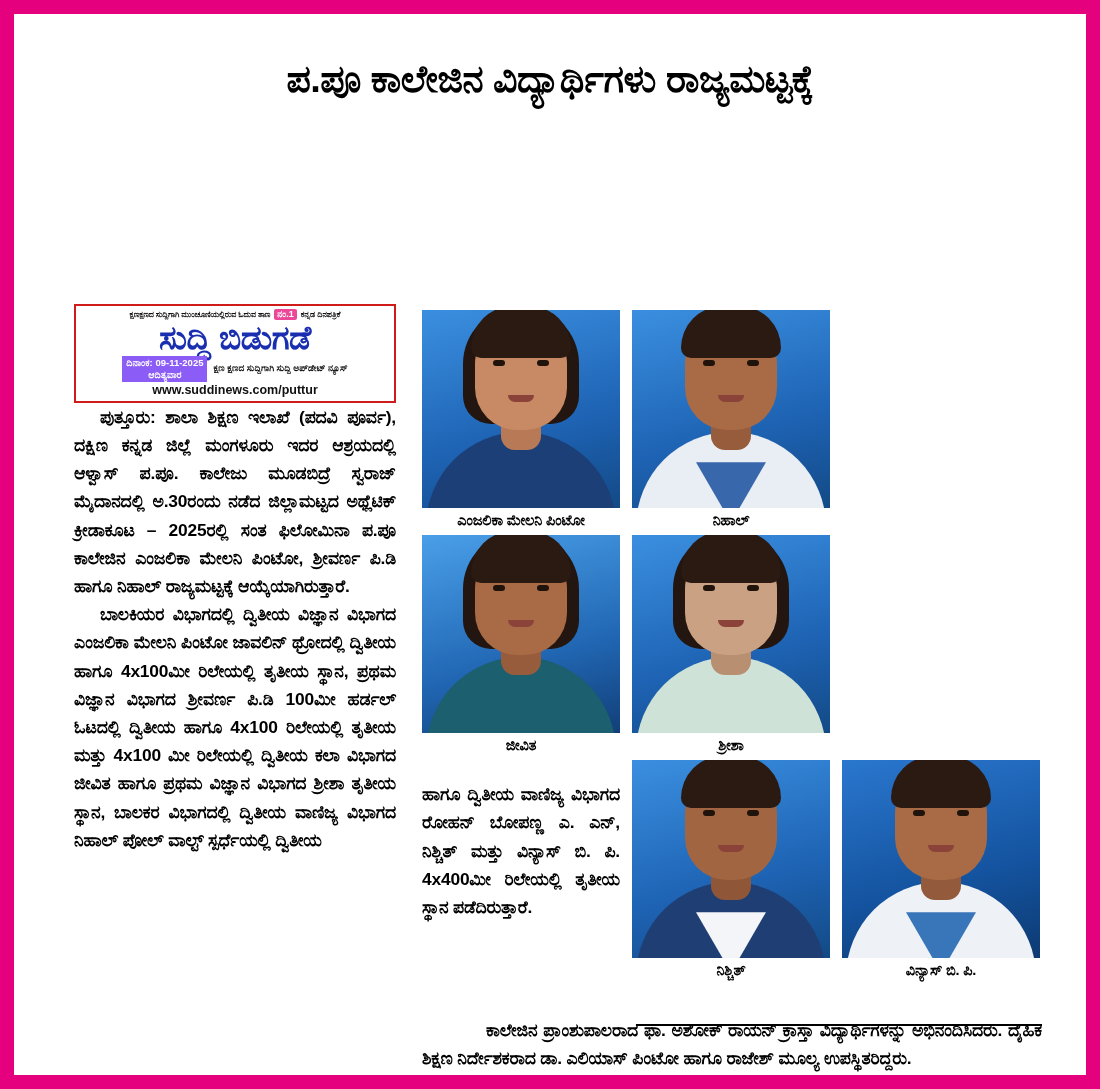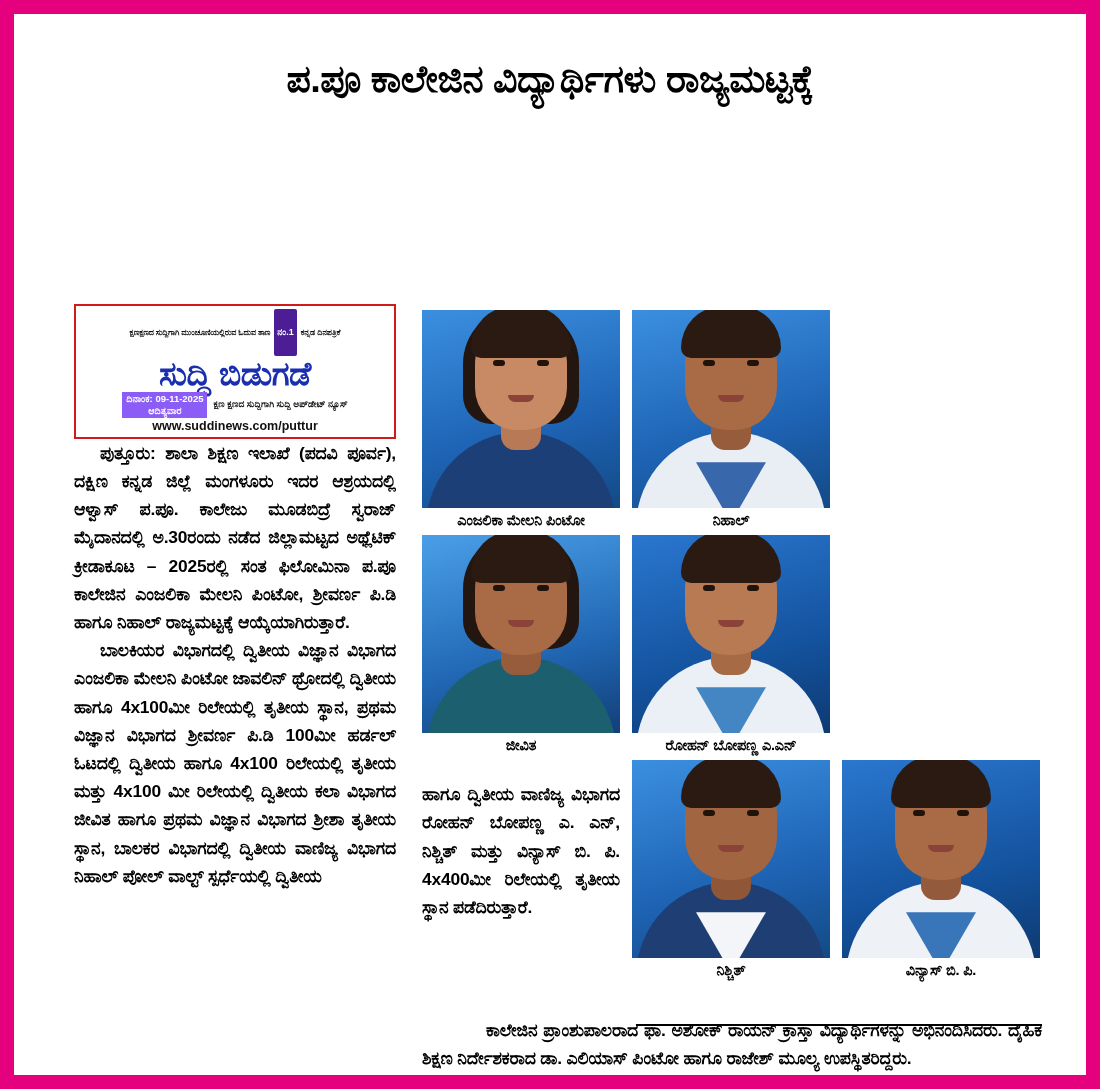--- a/index.html
+++ b/index.html
@@ -64,23 +64,23 @@
     font-size: 8.5px;
     font-weight: bold;
     color: #111;
     line-height: 1.15;
   }
   .logo-top .tagline {
     font-size: 8px;
     letter-spacing: -0.2px;
   }
   .logo-top .no1 {
-    background: #4c1d95;
+    background: #ec4899;
     color: #fff;
-    padding: 18px 3px;
+    padding: 0 3px;
     font-size: 9px;
     border-radius: 2px;
     white-space: nowrap;
   }
   .logo-top .after {
     font-size: 8px;
   }
   .logo-title {
     font-size: 33px;
     font-weight: bold;
@@ -374,36 +374,36 @@
               <div class="head" style="background:#a96a46"></div>
               <div class="hair"></div>
               <div class="eye l"></div>
                 <div class="eye r"></div>
               <div class="mouth"></div>
             </div>
           </div>
           <div class="caption">ಜೀವಿತ</div>
         </div>
 
-
-        <div class="photo-cell">
-          <div class="photo-frame bg-deep">
-            <div class="person">
-              <div class="shoulders" style="background:#eaf0f6"></div>
-              <div class="neck" style="background:#a66a44"></div>
-              <div class="head" style="background:#b87a52"></div>
-              <div class="hair"></div>
-              <div class="eye l"></div>
-                <div class="eye r"></div>
-              <div class="mouth"></div>
-              <div class="collar" style="background:#3a7fc0"></div>
-            </div>
-          </div>
-          <div class="caption">ರೋಹನ್ ಬೋಪಣ್ಣ ಎ.ಎನ್</div>
-        </div>
+        <div class="photo-cell">
+          <div class="photo-frame bg-blue">
+            <div class="person">
+              <div class="shoulders" style="background:#cfe2d8"></div>
+              <div class="hair-long"></div>
+              <div class="neck" style="background:#b98f71"></div>
+              <div class="head" style="background:#caa183"></div>
+              <div class="hair"></div>
+              <div class="eye l"></div>
+                <div class="eye r"></div>
+              <div class="mouth"></div>
+            </div>
+          </div>
+          <div class="caption">ಶ್ರೀಶಾ</div>
+        </div>
+
       </div>
 
       <div class="photo-row" style="margin-left:210px;">
         <div class="photo-cell">
           <div class="photo-frame bg-blue">
             <div class="person">
               <div class="shoulders" style="background:#1f3f74"></div>
               <div class="neck" style="background:#8f5637"></div>
               <div class="head" style="background:#a26541"></div>
               <div class="hair"></div>

